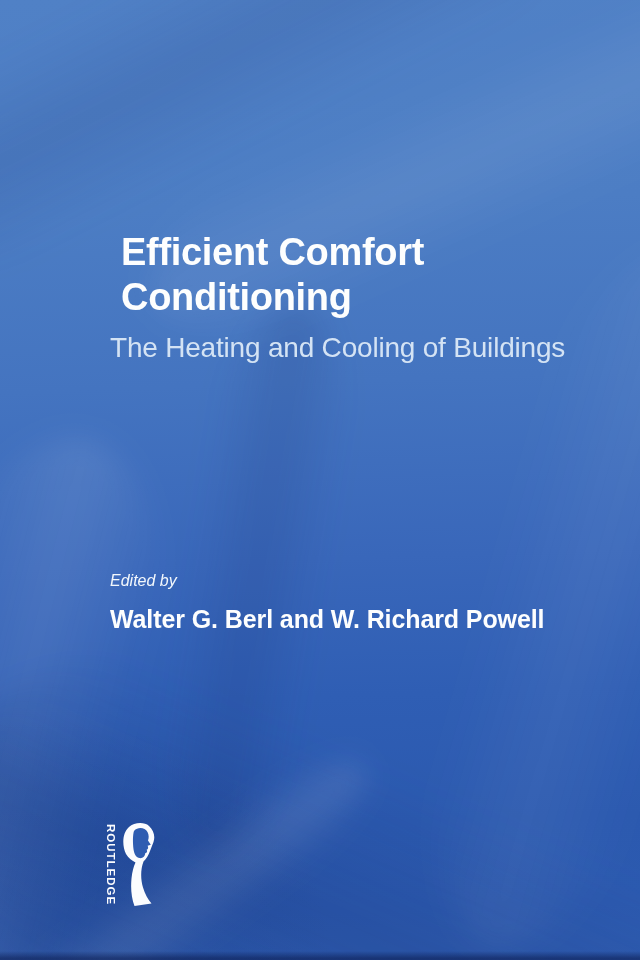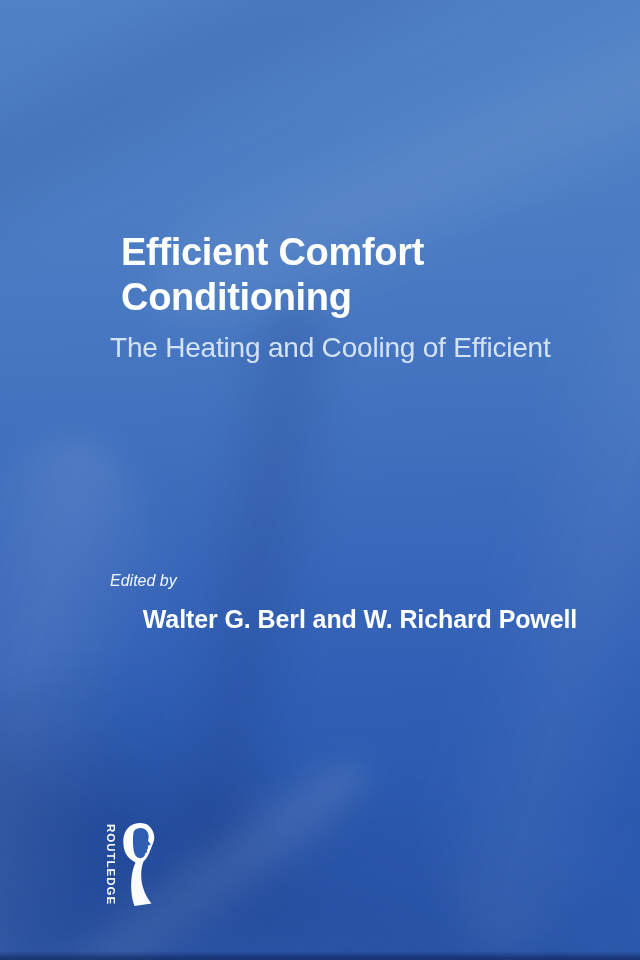--- a/index.html
+++ b/index.html
@@ -89,21 +89,20 @@
     font-style: italic;
     line-height: 28px;
   }
   .editor-names {
     margin-top: 9px;
     color: #fdfefe;
     font-size: 25px;
     font-weight: bold;
     line-height: 30px;
     letter-spacing: -0.1px;
-    text-align: center;
   }
 
   
   .publisher-logo {
     position: absolute;
     left: 104px;
     top: 821px;
     height: 88px;
     display: flex;
     align-items: center;
@@ -138,21 +137,21 @@
     <div class="ribbon r6"></div>
     <div class="ribbon r7"></div>
     <div class="corner-shade"></div>
   </div>
 
   <div class="title-block">
     <h1 class="book-title">
       <span class="line">Efficient Comfort</span>
       <span class="line">Conditioning</span>
     </h1>
-    <h2 class="book-subtitle">The Heating and Cooling of Efficient</h2>
+    <h2 class="book-subtitle">The Heating and Cooling of Buildings</h2>
   </div>
 
   <div class="editors-block">
     <div class="edited-by">Edited by</div>
     <div class="editor-names">Walter G. Berl and W. Richard Powell</div>
   </div>
 
   <div class="publisher-logo">
     <span class="logo-wordmark">ROUTLEDGE</span>
     <svg class="logo-mark" viewBox="0 0 34 86" xmlns="http://www.w3.org/2000/svg" aria-hidden="true">

